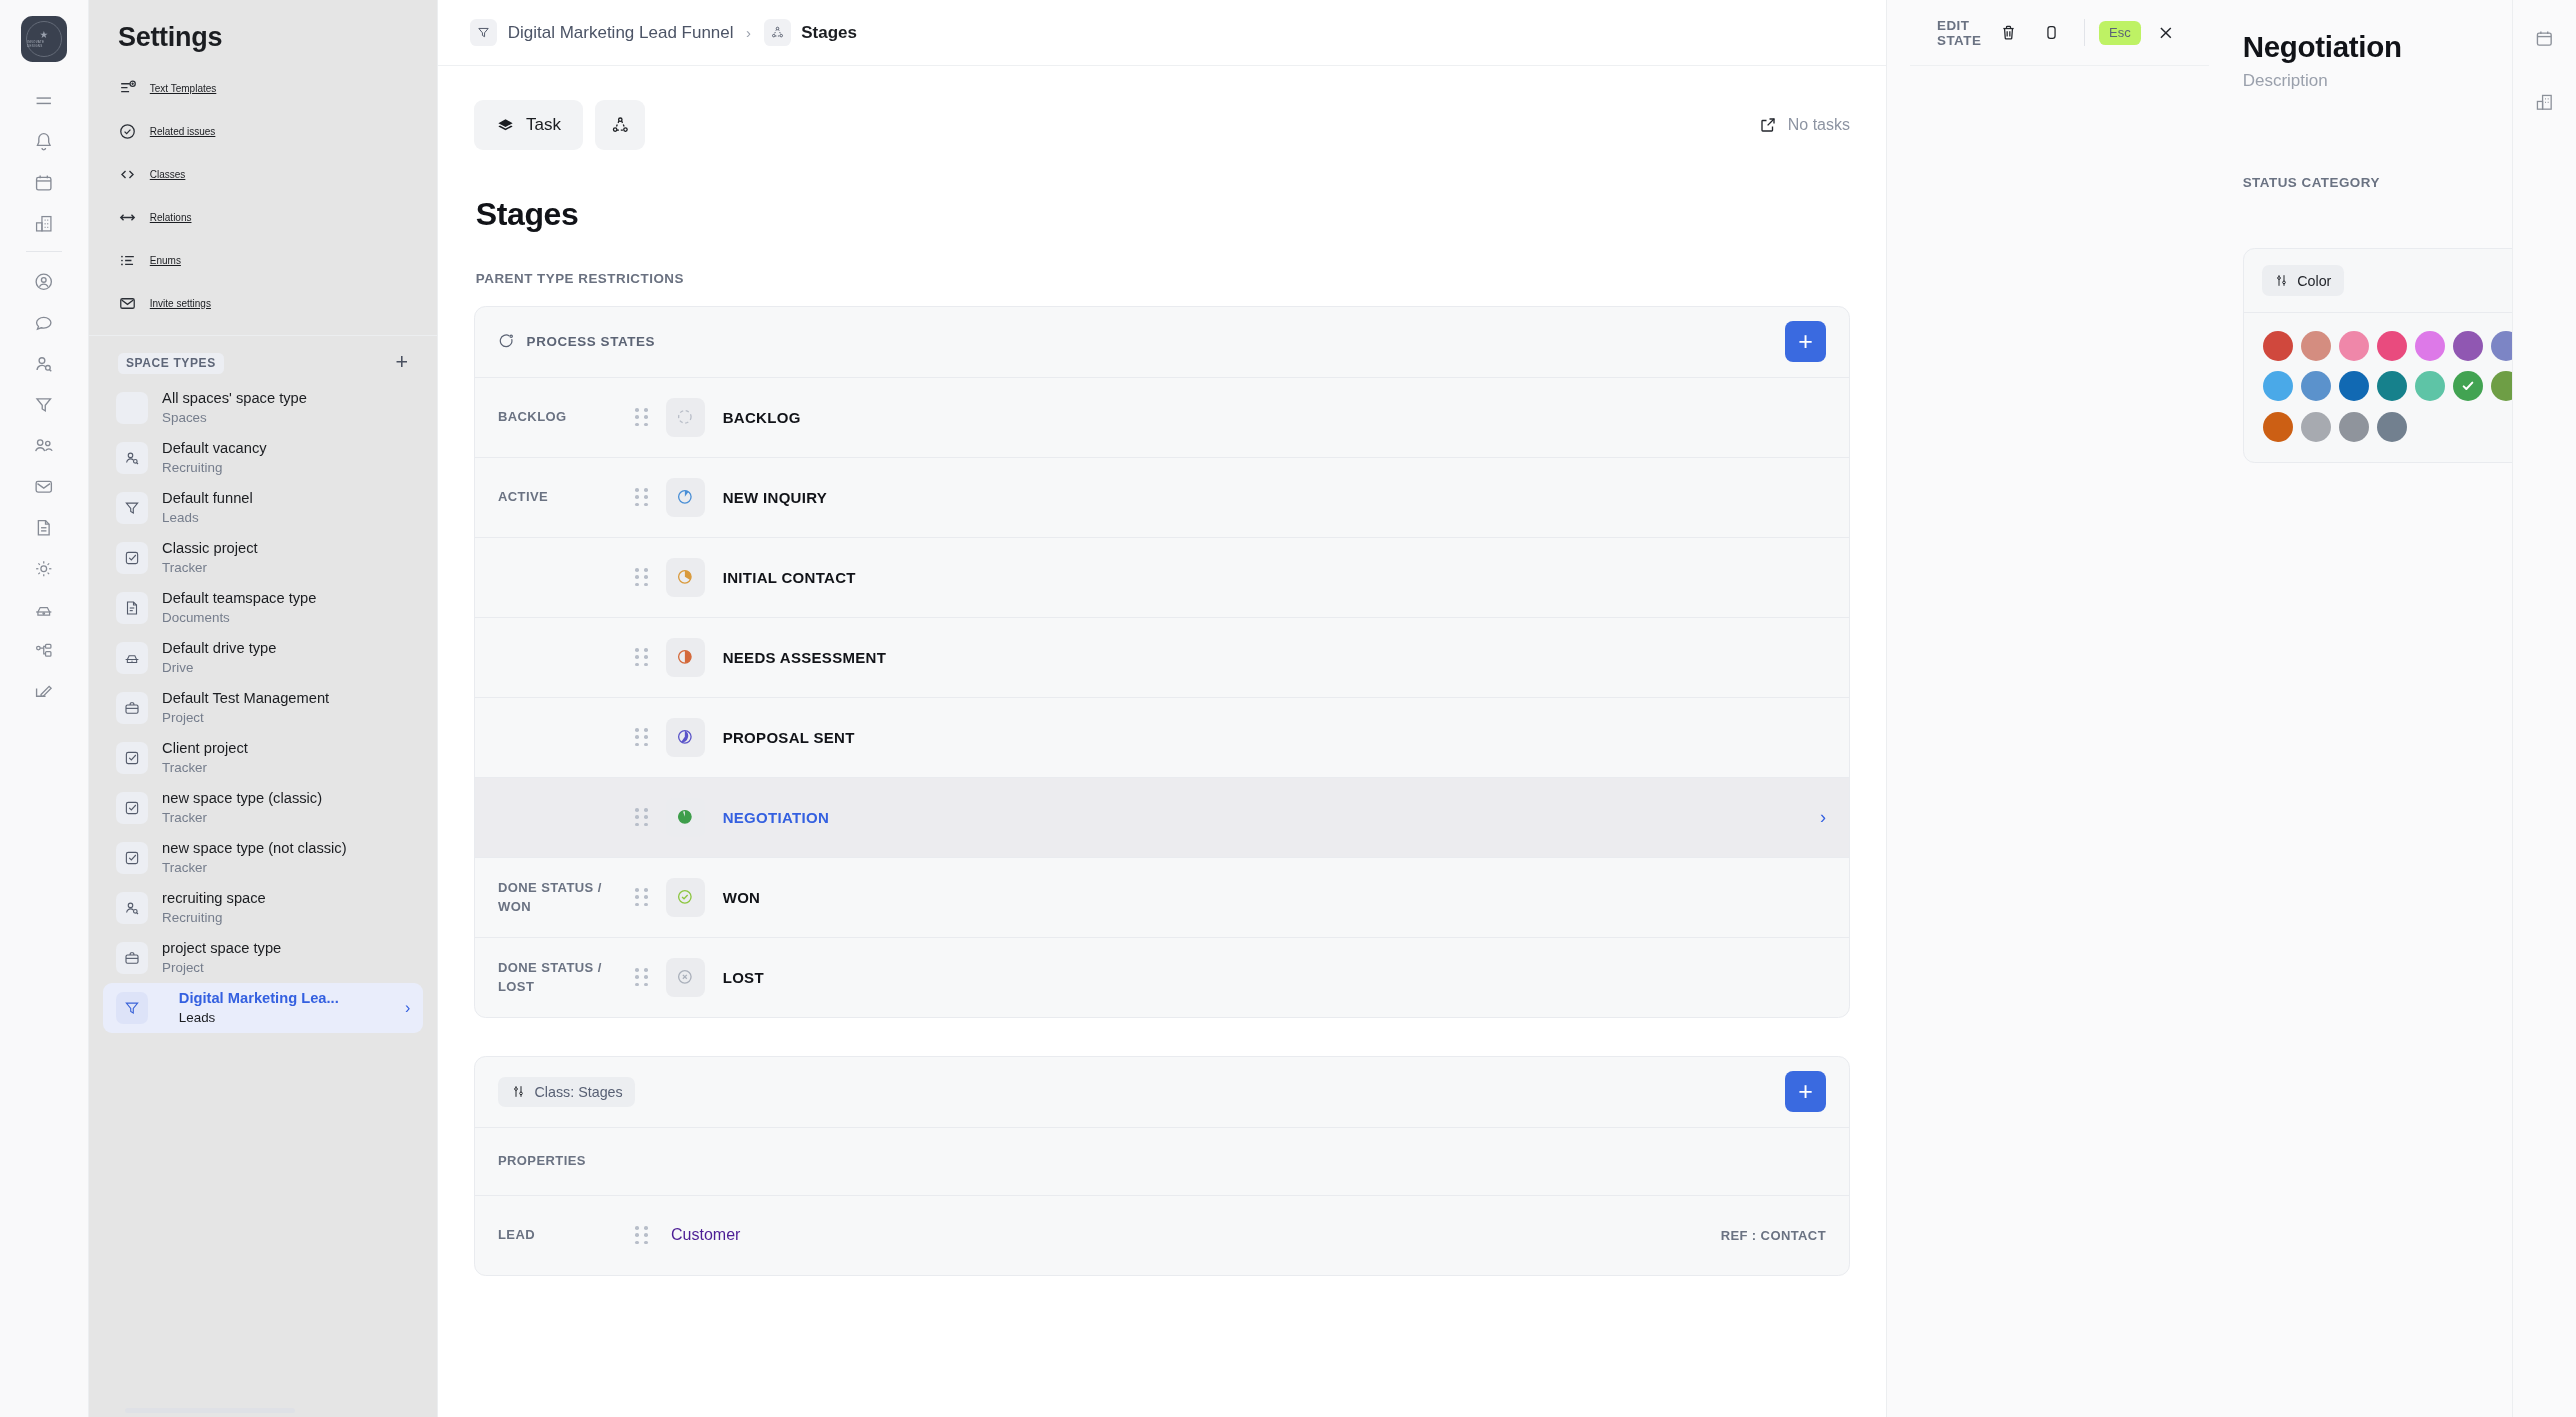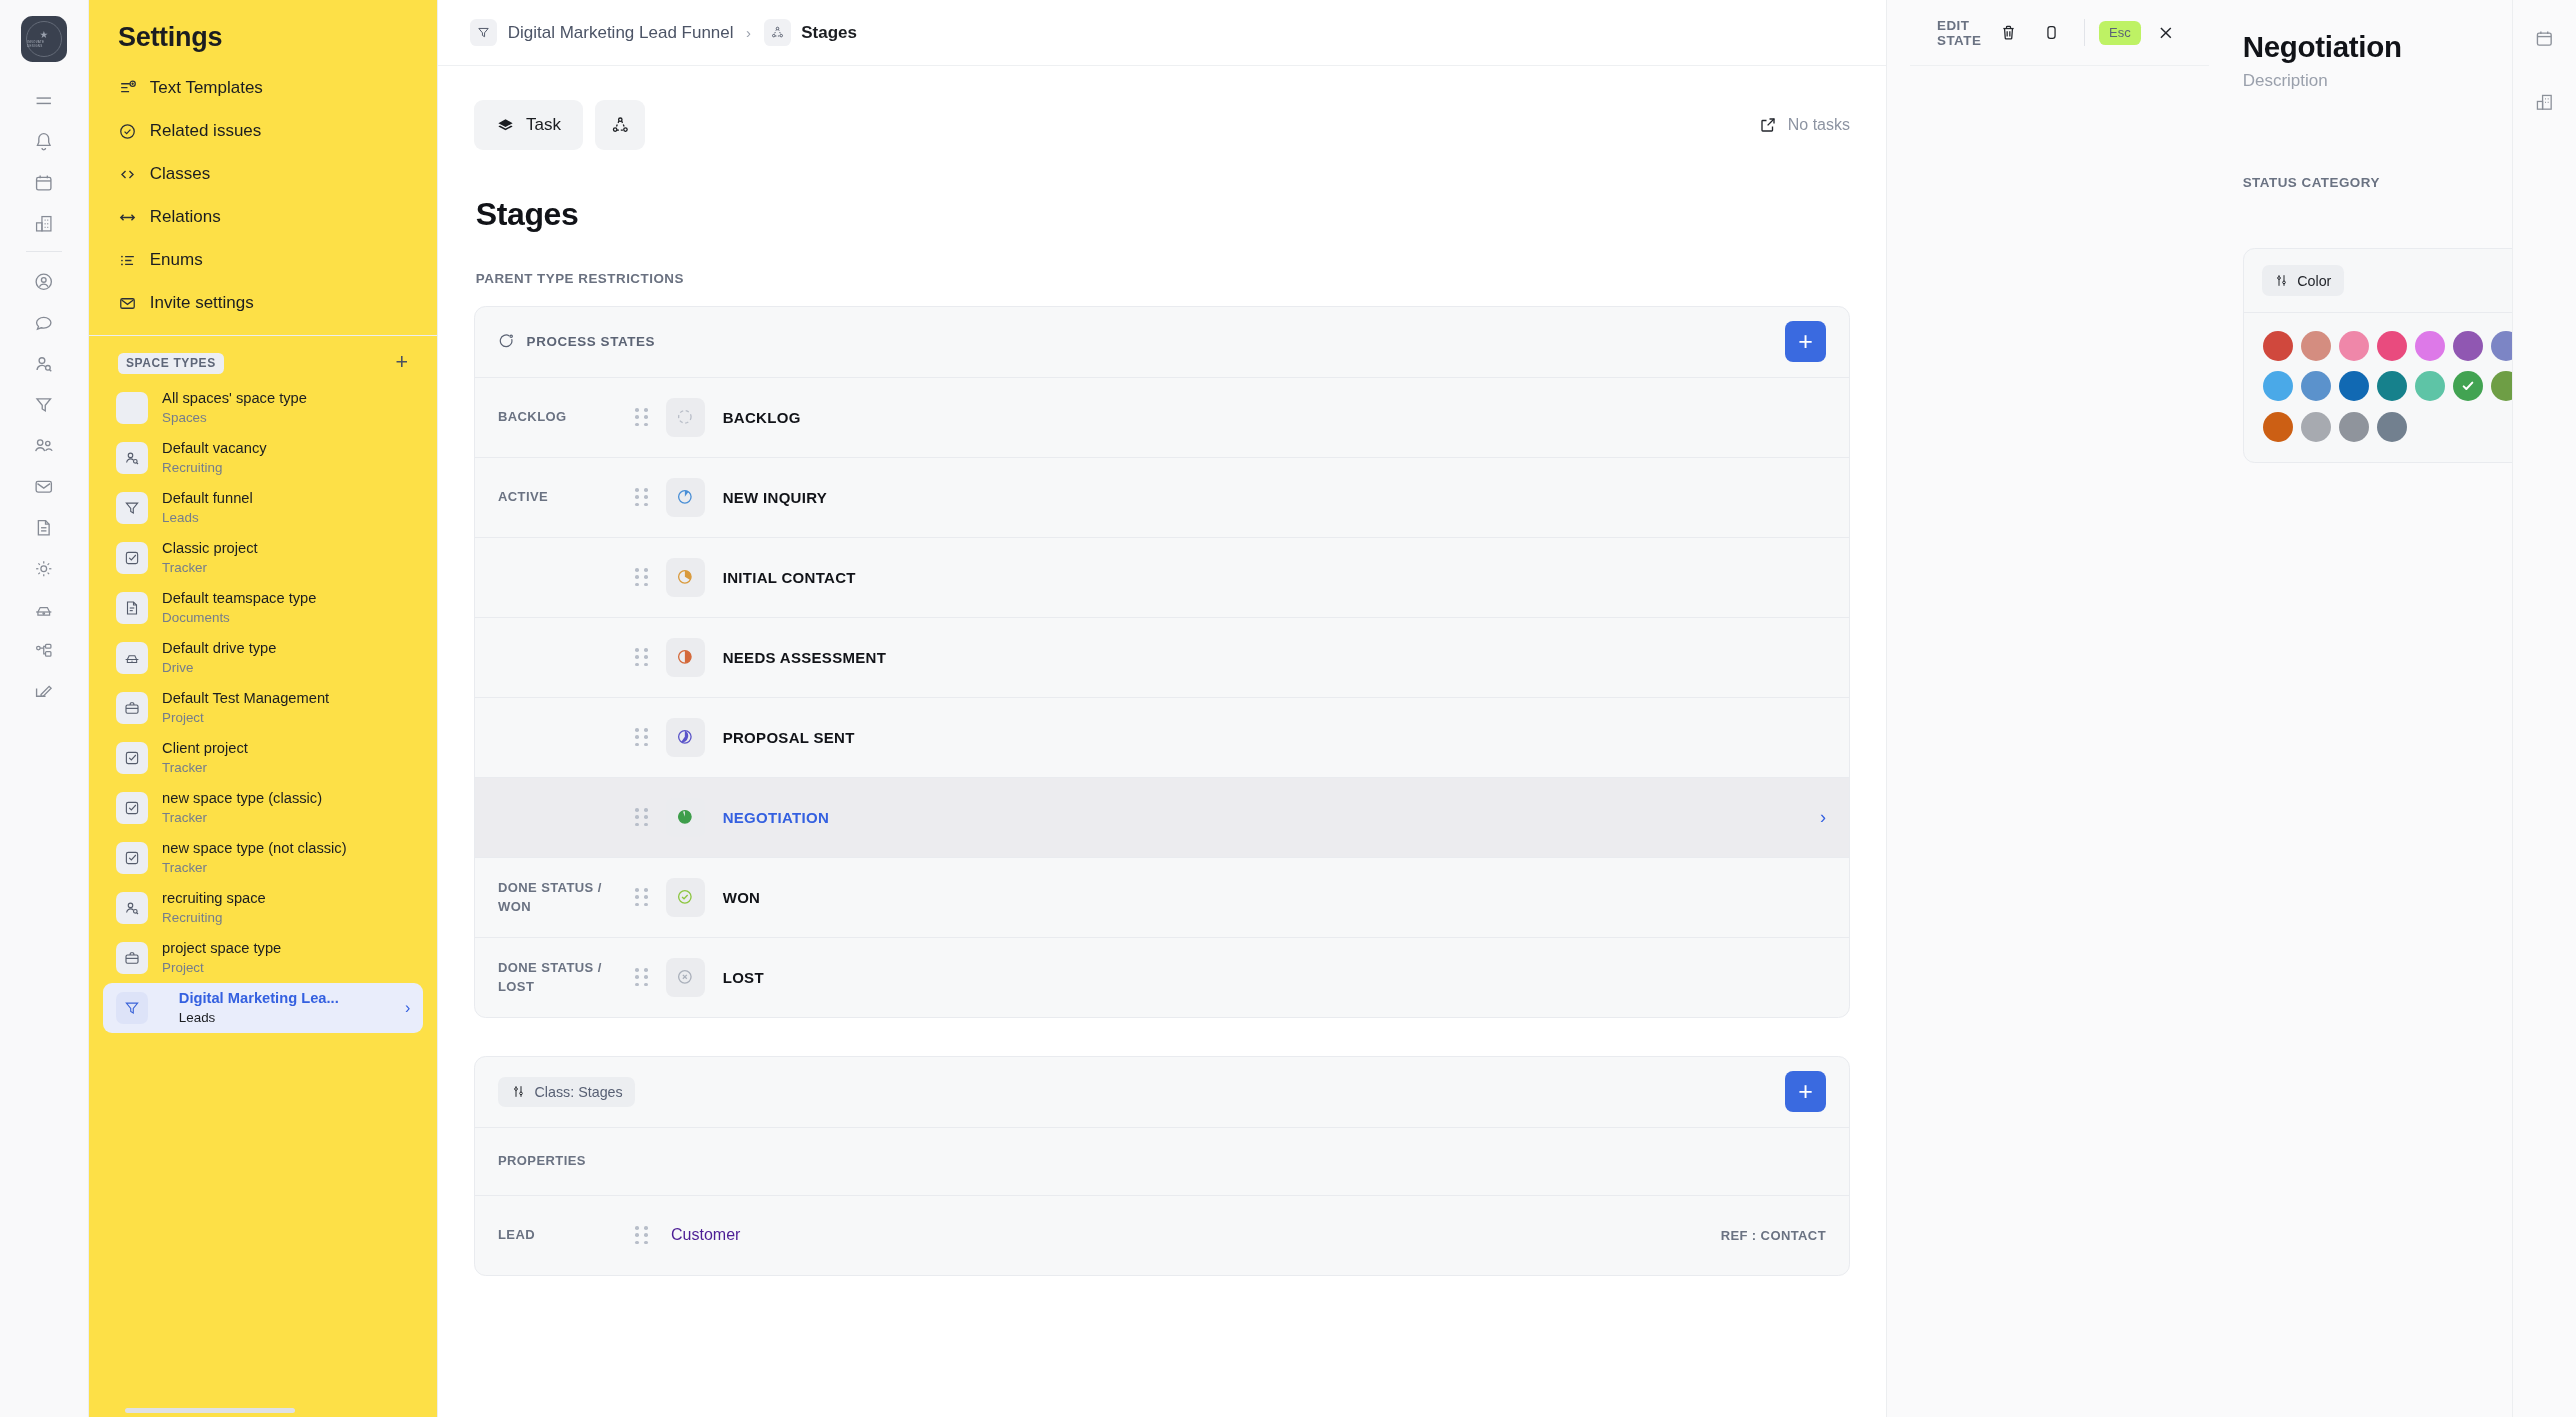--- a/index.html
+++ b/index.html
@@ -40,34 +40,34 @@
     width: 46px; height: 41px;
     display: flex; align-items: center; justify-content: center;
     color: #868b95;
     cursor: pointer;
   }
   .rail-sep { width: 36px; height: 0.9px; background: #e4e6ea; margin: 7.2px 0 9px; }
 
   
   .sidebar {
     width: 349px; flex: 0 0 349px; height: 100%;
-    background: #fde047;
+    background: #e5e5e5;
     border-right: 0.9px solid #eceef0;
     display: flex; flex-direction: column;
     position: relative;
   }
   .sidebar h1 {
     font-size: 27px; font-weight: 700; color: #1b1d21;
     padding: 21.5px 29px 14.3px 29px; letter-spacing: -0.3px;
   }
   .nav-list { padding: 0 14.3px; }
   .nav-item {
     display: flex; align-items: center; gap: 12.5px;
     height: 43px; padding: 0 14.3px; border-radius: 8px;
-    font-size: 17px; color: #1b1d21; cursor: pointer;
+    font-size: 10px; color: #1b1d21; cursor: pointer; text-decoration: underline;
   }
   .nav-item .ico { width: 19.7px; height: 19.7px; display:flex; align-items:center; justify-content:center; color: #2b2f36; flex: 0 0 19.7px;}
   .sb-divider { height: 0.9px; background: #eceef0; margin: 10.7px 0 0 0; }
 
   .section-head {
     display: flex; align-items: center; justify-content: space-between;
     padding: 16px 29px 9px 29px;
   }
   .section-title {
     font-size: 12px; font-weight: 700; color: #5e6678;

